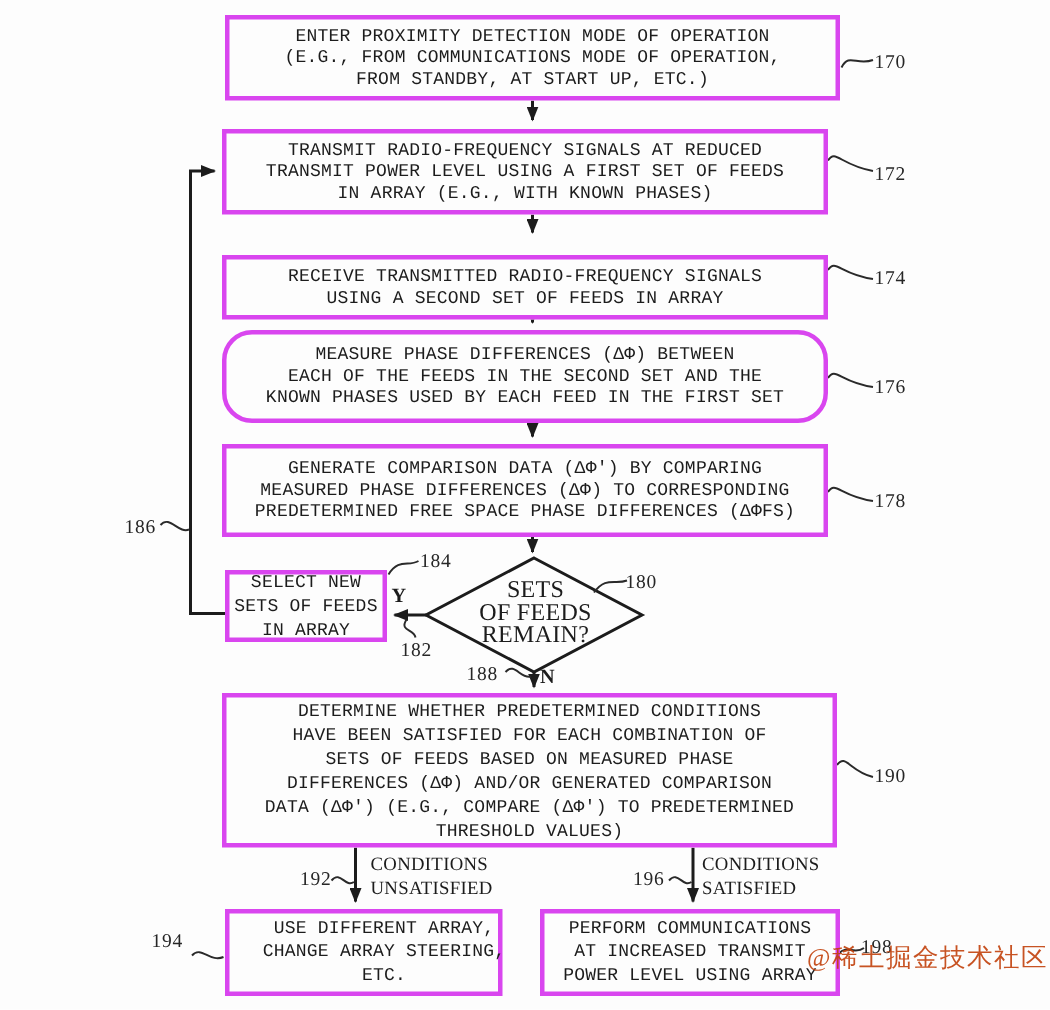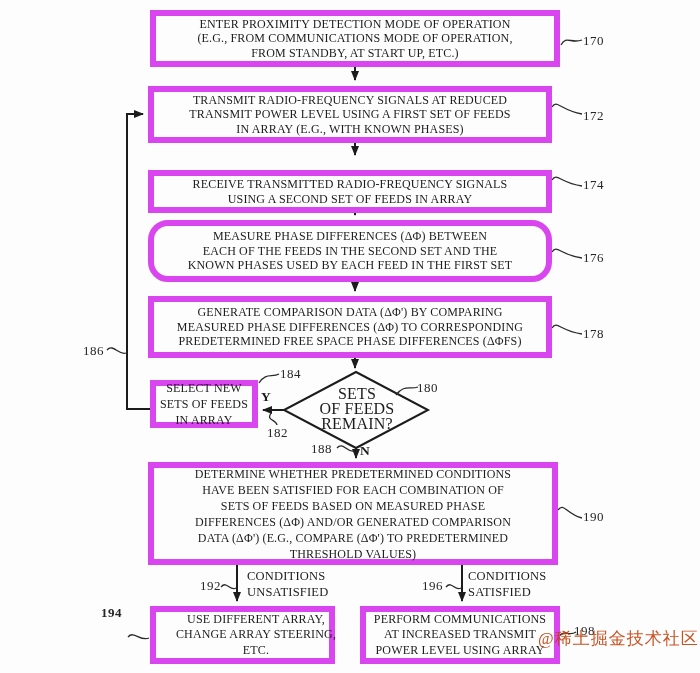--- a/index.html
+++ b/index.html
@@ -8,27 +8,28 @@
     position:relative;
     width:700px;height:673px;
     background:#fdfdfd;
     font-family:"Liberation Serif","DejaVu Serif",serif;
     color:#1c1c1c;
     overflow:hidden;
   }
   .lines-layer{position:absolute;left:0;top:0;width:700px;height:673px;}
   .pbox{
     position:absolute;
-    border:6px solid #d946ef;
+    border:3px solid #d946ef;
     background:#fdfdfd;
     display:flex;flex-direction:column;justify-content:center;align-items:center;
     text-align:center;
     font-size:12px;line-height:14.5px;
     letter-spacing:0.15px;
     box-sizing:border-box;
+    font-family:Liberation Mono, monospace;
   }
   .pbox div{white-space:nowrap;}
   .decision-text{
     position:absolute;left:296px;top:386px;width:122px;
     text-align:center;font-size:16px;line-height:15px;letter-spacing:0.2px;
   }
   .ref{
     position:absolute;
     font-size:13px;letter-spacing:0.5px;color:#262626;
     white-space:nowrap;
@@ -169,18 +170,18 @@
   <span class="ref" style="left:583px;top:250px;">176</span>
   <span class="ref" style="left:583px;top:326px;text-align:center;">178</span>
   <span class="ref" style="left:417px;top:380px;">180</span>
   <span class="ref" style="left:280px;top:366px;">184</span>
   <span class="ref" style="left:267px;top:425px;">182</span>
   <span class="ref" style="left:83px;top:343px;">186</span>
   <span class="ref" style="left:311px;top:441px;">188</span>
   <span class="ref" style="left:583px;top:509px;">190</span>
   <span class="ref" style="left:200px;top:578px;">192</span>
   <span class="ref" style="left:422px;top:578px;">196</span>
-  <span class="ref" style="left:101px;top:605px;font-weight:bold;">194</span>
+  <span class="ref" style="left:101px;top:619px;">194</span>
   <span class="ref" style="left:574px;top:623px;">198</span>
 
   <span class="watermark">@稀土掘金技术社区</span>
 
 </div>
 
 </body></html>

